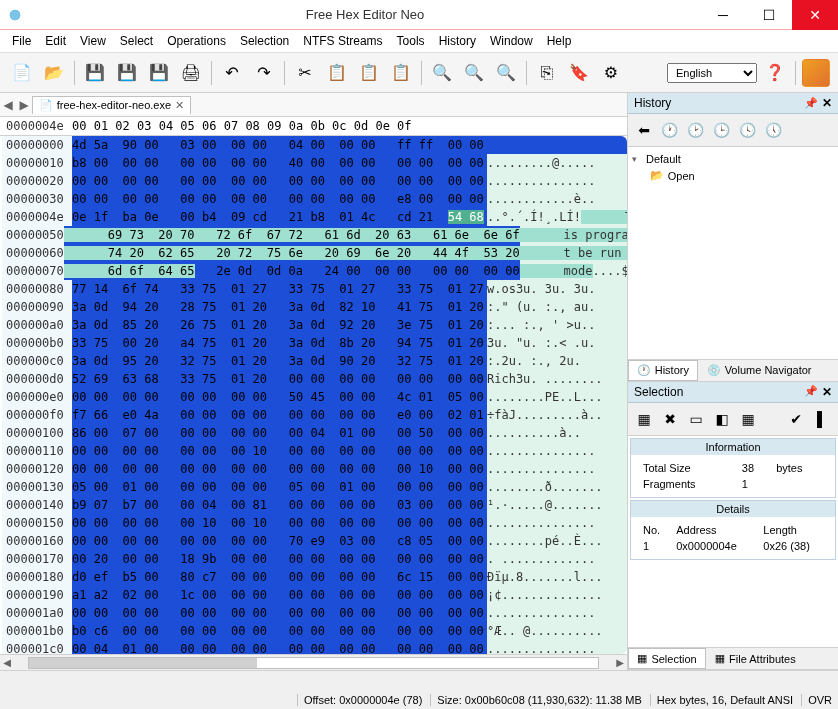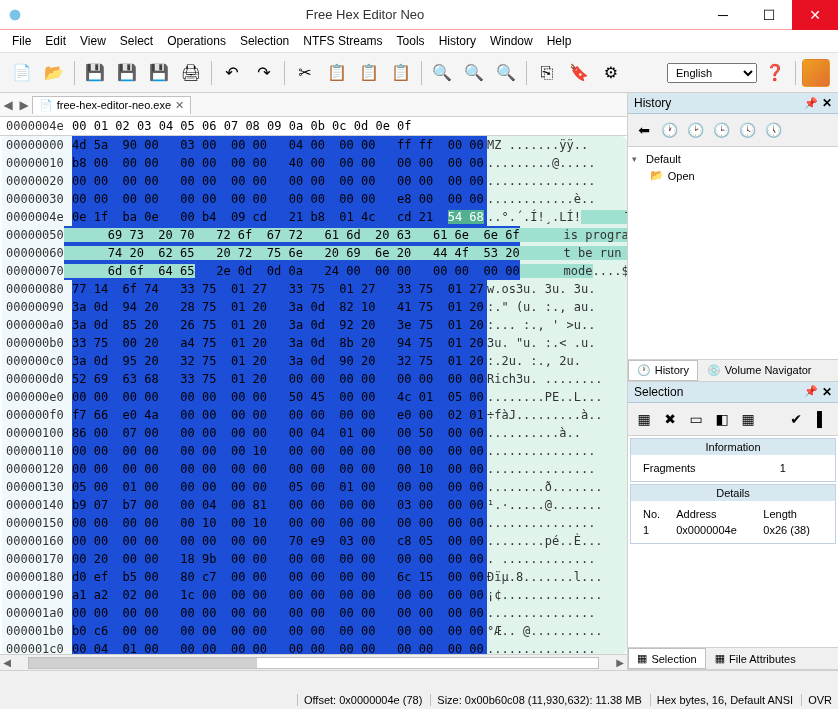--- a/index.html
+++ b/index.html
@@ -129,21 +129,21 @@
         <span>free-hex-editor-neo.exe</span>
         <span class="tab-close">✕</span>
       </div>
     </div>
     <div class="hex-header">
       <div class="addr-col">0000004e</div>
       <div class="hex-cols">00 01  02 03   04 05  06 07   08 09  0a 0b   0c 0d  0e 0f</div>
       <div class="ascii-col-hdr"></div>
     </div>
     <div class="hex-body" id="hexbody">
-        <div class="hex-row"><div class="addr">00000000</div><div class="bytes"><span>4d 5a  90 00   03 00  00 00   04 00  00 00   ff ff  00 00</span></div><div class="ascii"><span>MZ .......ÿÿ..</span></div></div>
+        <div class="hex-row"><div class="addr">00000000</div><div class="bytes"><span>4d 5a  90 00   03 00  00 00   04 00  00 00   ff ff  00 00</span></div></div>
         <div class="hex-row"><div class="addr">00000010</div><div class="bytes"><span>b8 00  00 00   00 00  00 00   40 00  00 00   00 00  00 00</span></div><div class="ascii"><span>.........@.....</span></div></div>
         <div class="hex-row"><div class="addr">00000020</div><div class="bytes"><span>00 00  00 00   00 00  00 00   00 00  00 00   00 00  00 00</span></div><div class="ascii"><span>...............</span></div></div>
         <div class="hex-row"><div class="addr">00000030</div><div class="bytes"><span>00 00  00 00   00 00  00 00   00 00  00 00   e8 00  00 00</span></div><div class="ascii"><span>............è..</span></div></div>
         <div class="hex-row"><div class="addr">0000004e</div><div class="bytes"><span>0e 1f  ba 0e   00 b4  09 cd   21 b8  01 4c   cd 21  </span><span class="cursor">54 68</span></div><div class="ascii"><span>..°.´.Í!¸.LÍ!</span><span class="sel">Th</span></div></div>
         <div class="hex-row"><div class="addr">00000050</div><div class="bytes"><span class="sel">69 73  20 70   72 6f  67 72   61 6d  20 63   61 6e  6e 6f</span></div><div class="ascii"><span class="sel">is program canno</span></div></div>
         <div class="hex-row"><div class="addr">00000060</div><div class="bytes"><span class="sel">74 20  62 65   20 72  75 6e   20 69  6e 20   44 4f  53 20</span></div><div class="ascii"><span class="sel">t be run in DOS </span></div></div>
         <div class="hex-row"><div class="addr">00000070</div><div class="bytes"><span class="sel">6d 6f  64 65</span><span>   2e 0d  0d 0a   24 00  00 00   00 00  00 00</span></div><div class="ascii"><span class="sel">mode</span><span>....$........</span></div></div>
         <div class="hex-row"><div class="addr">00000080</div><div class="bytes"><span>77 14  6f 74   33 75  01 27   33 75  01 27   33 75  01 27</span></div><div class="ascii"><span>w.os3u. 3u. 3u.</span></div></div>
         <div class="hex-row"><div class="addr">00000090</div><div class="bytes"><span>3a 0d  94 20   28 75  01 20   3a 0d  82 10   41 75  01 20</span></div><div class="ascii"><span>:." (u. :., au.</span></div></div>
         <div class="hex-row"><div class="addr">000000a0</div><div class="bytes"><span>3a 0d  85 20   26 75  01 20   3a 0d  92 20   3e 75  01 20</span></div><div class="ascii"><span>:... :., ' &gt;u..</span></div></div>
@@ -227,20 +227,25 @@
         <div style="flex:1"></div>
         <div class="tb-btn">✔</div>
         <div class="tb-btn">▌</div>
       </div>
       <div class="panel-body" style="padding:0;">
         <div class="info-group">
           <div class="info-hdr">Information</div>
           <div class="info-body">
             <table>
               <tbody>
+                  <tr>
+                    <td>Total Size</td>
+                    <td>38</td>
+                    <td>bytes</td>
+                  </tr>
               <tr>
                     <td>Fragments</td>
                     <td>1</td>
                     <td></td>
                   </tr>
             </tbody>
               </table>
           </div>
         </div>
         <div class="info-group">

